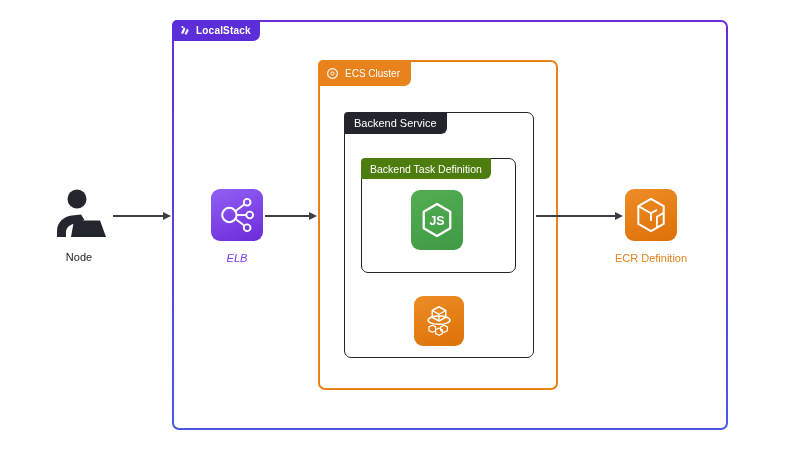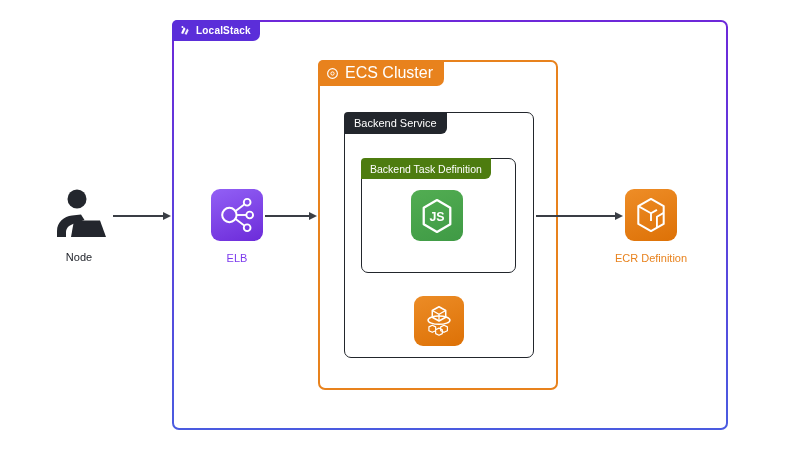--- a/index.html
+++ b/index.html
@@ -25,43 +25,43 @@
     position:absolute; display:flex; align-items:center; gap:6px;
     color:#ffffff; white-space:nowrap;
   }
   .tag-localstack {
     left:172px; top:20px; height:21px; padding:0 9px 0 7px;
     background:#5b2ed9; border-radius:5px 0 7px 0;
     font-size:10px; font-weight:bold; letter-spacing:.2px;
   }
   .tag-ecs-cluster {
     left:318px; top:60px; height:26px; padding:0 11px 0 8px;
-    background:#e8821d; border-radius:5px 0 7px 0; font-size:16px;
+    background:#e8821d; border-radius:5px 0 7px 0; font-size:10px;
   }
   .tag-backend-service {
     left:344px; top:112px; height:22px; padding:0 10px;
     background:#22262c; border-radius:4px 0 6px 0; font-size:11px;
   }
   .tag-task-def {
     left:361px; top:158px; height:21px; padding:0 9px;
     background:#4d7c0f; border-radius:4px 0 6px 0; font-size:10.5px;
   }
 
   
   .icon-tile { position:absolute; border-radius:9px; display:flex; align-items:center; justify-content:center; }
   .tile-elb  { left:211px; top:189px; width:52px; height:52px; background:linear-gradient(160deg,#9260f5 0%, #6c2bd9 100%); }
-  .tile-node { left:411px; top:190px; width:52px; height:51px; background:linear-gradient(160deg,#52ad52 0%, #3f9a45 100%); }
+  .tile-node { left:411px; top:190px; width:52px; height:60px; background:linear-gradient(160deg,#52ad52 0%, #3f9a45 100%); }
   .tile-ecs  { left:414px; top:296px; width:50px; height:50px; background:linear-gradient(160deg,#ec8c26 0%, #dd7106 100%); }
   .tile-ecr  { left:625px; top:189px; width:52px; height:52px; background:linear-gradient(160deg,#ee8d27 0%, #dd7106 100%); }
   .icon-user { position:absolute; left:50px; top:189px; width:58px; height:52px; }
 
   
   .caption { position:absolute; font-size:11px; font-weight:500; text-align:center; }
   .cap-user { left:48px;  top:251px; width:62px;  color:#23262d; }
-  .cap-elb  { left:201px; top:252px; width:72px;  color:#7c3aed; }
+  .cap-elb  { left:201px; top:252px; width:72px;  color:#7c3aed;font-style:italic; }
   .cap-node { left:361px; top:248px; width:155px; color:#4aa64e; }
   .cap-ecr  { left:595px; top:252px; width:112px; color:#e8821d; }
 
   
   .arrow { position:absolute; height:10px; z-index:5; }
   .arrow .shaft { position:absolute; left:0; top:4px; height:1.8px; background:#3a3e45; }
   .arrow .head  {
     position:absolute; right:0; top:0.5px; width:0; height:0;
     border-left:8px solid #3a3e45; border-top:4.5px solid transparent; border-bottom:4.5px solid transparent;
   }

